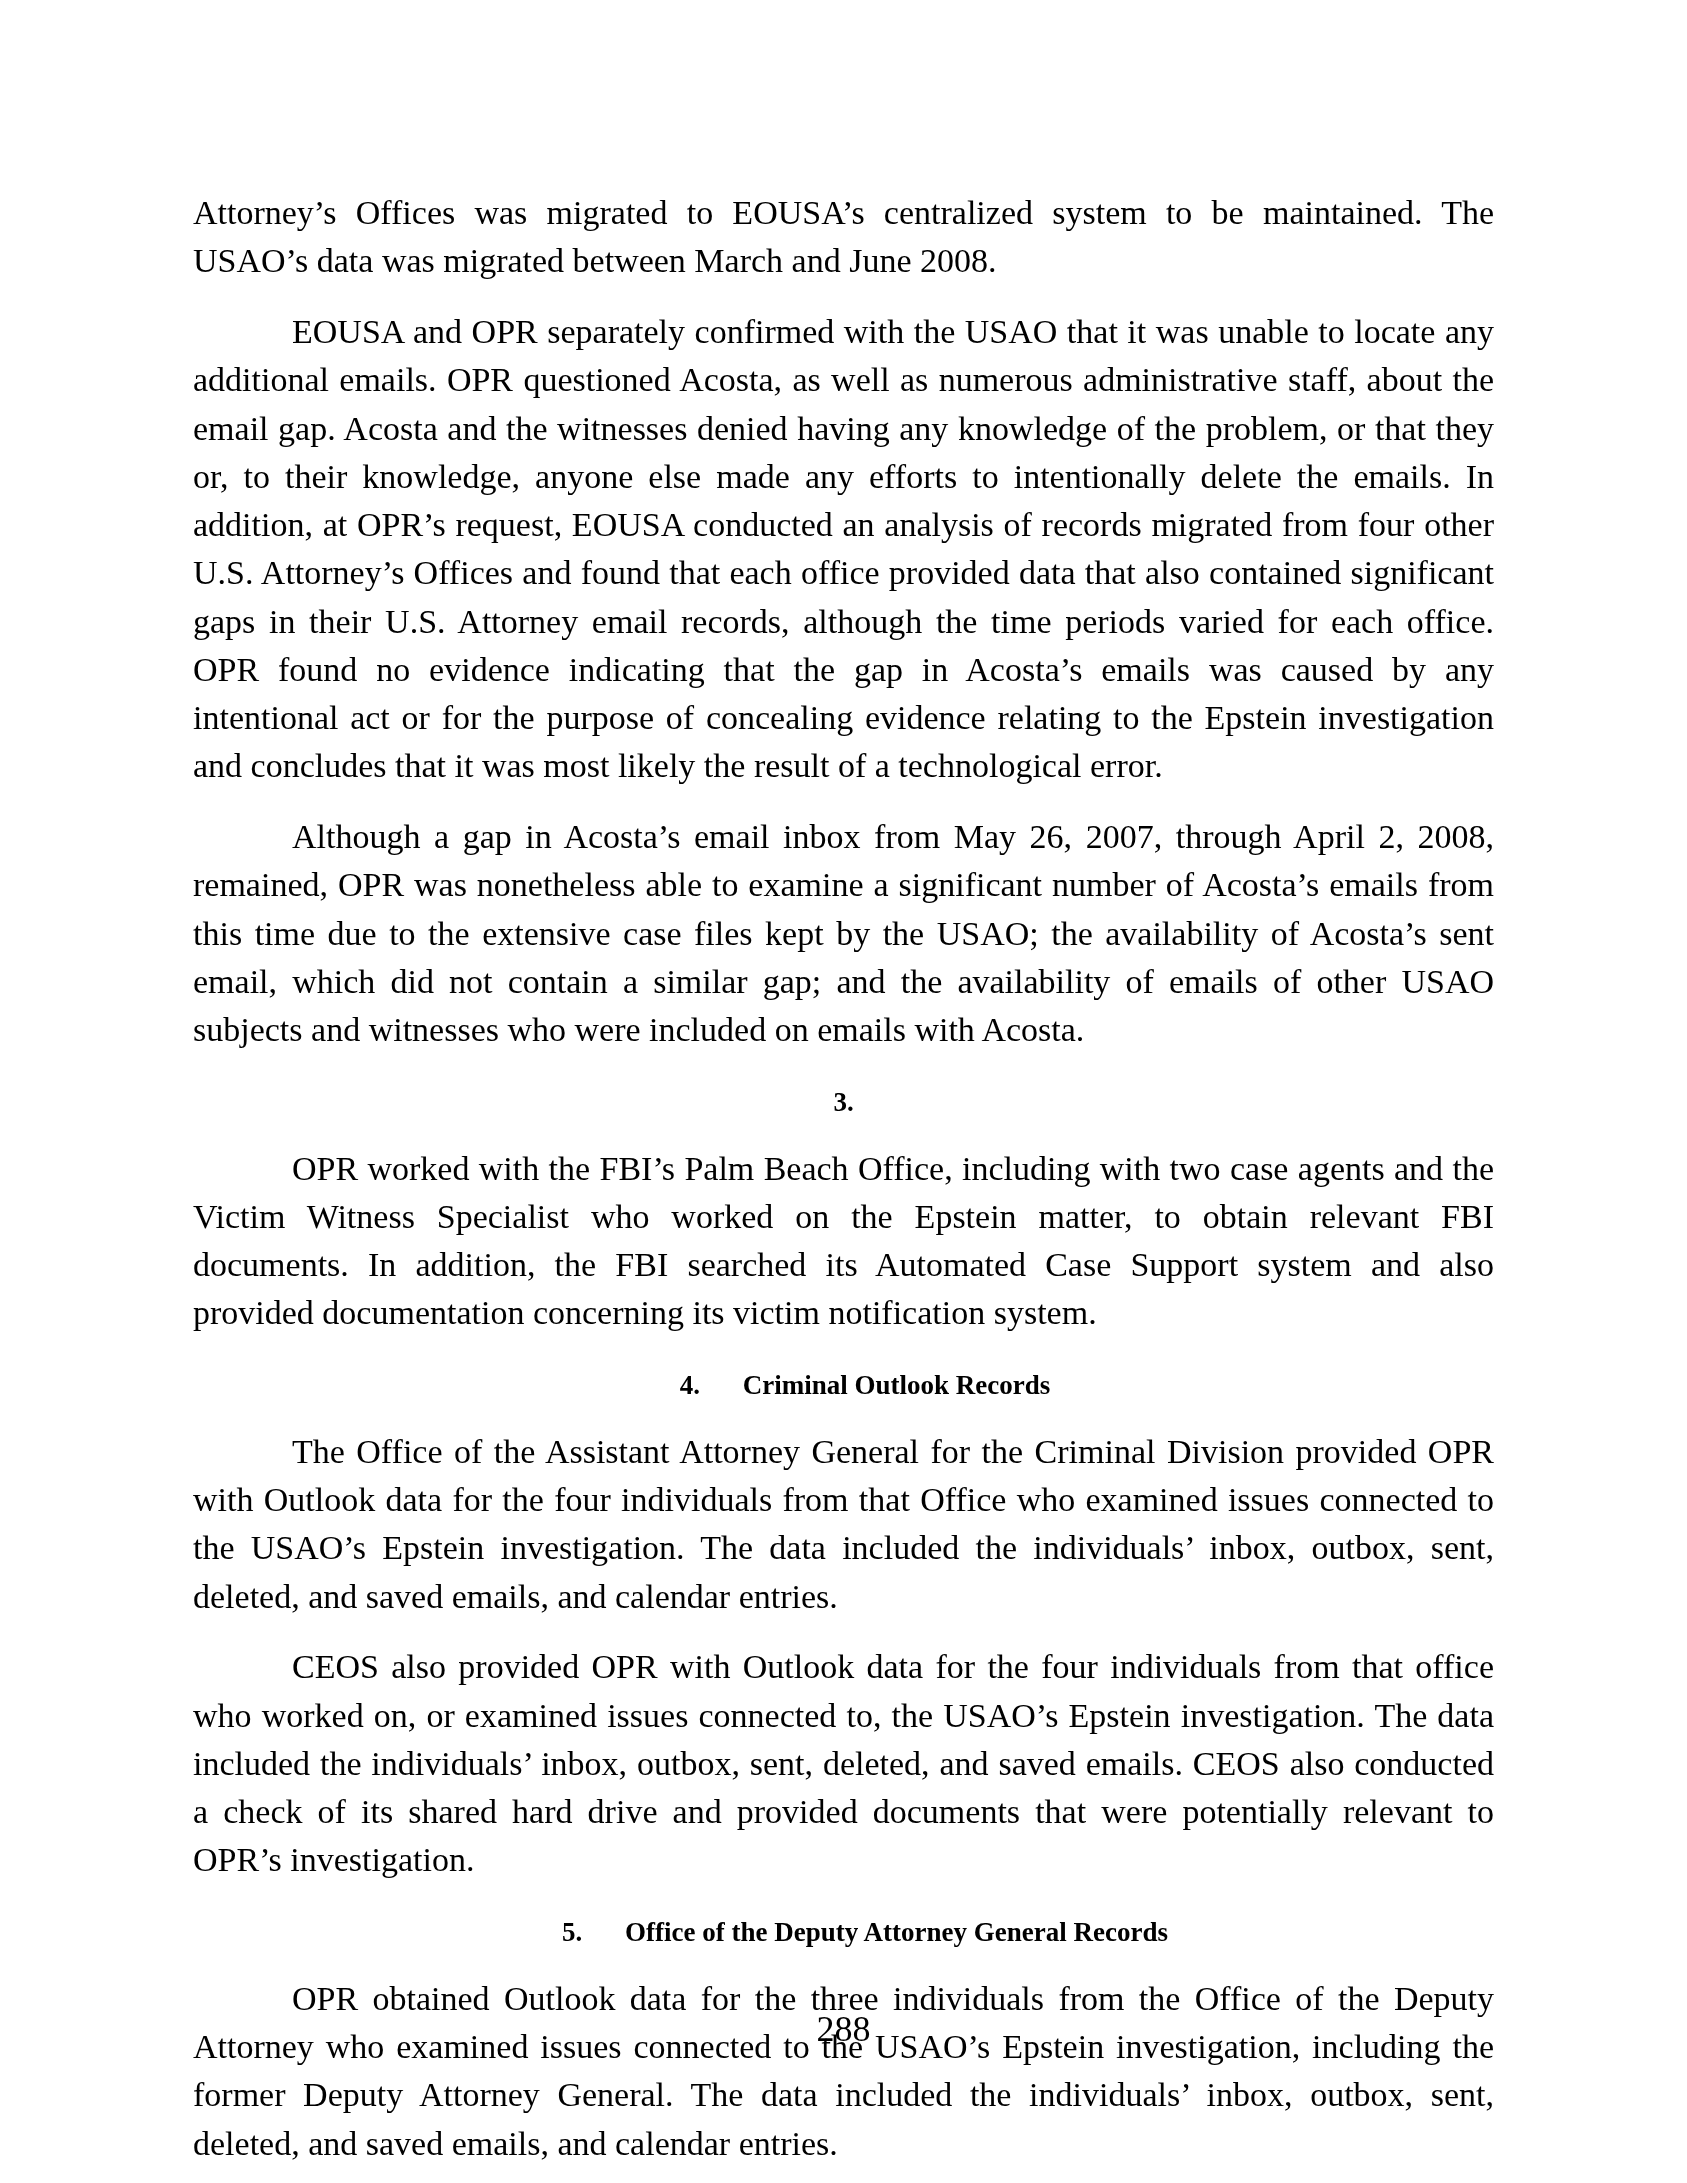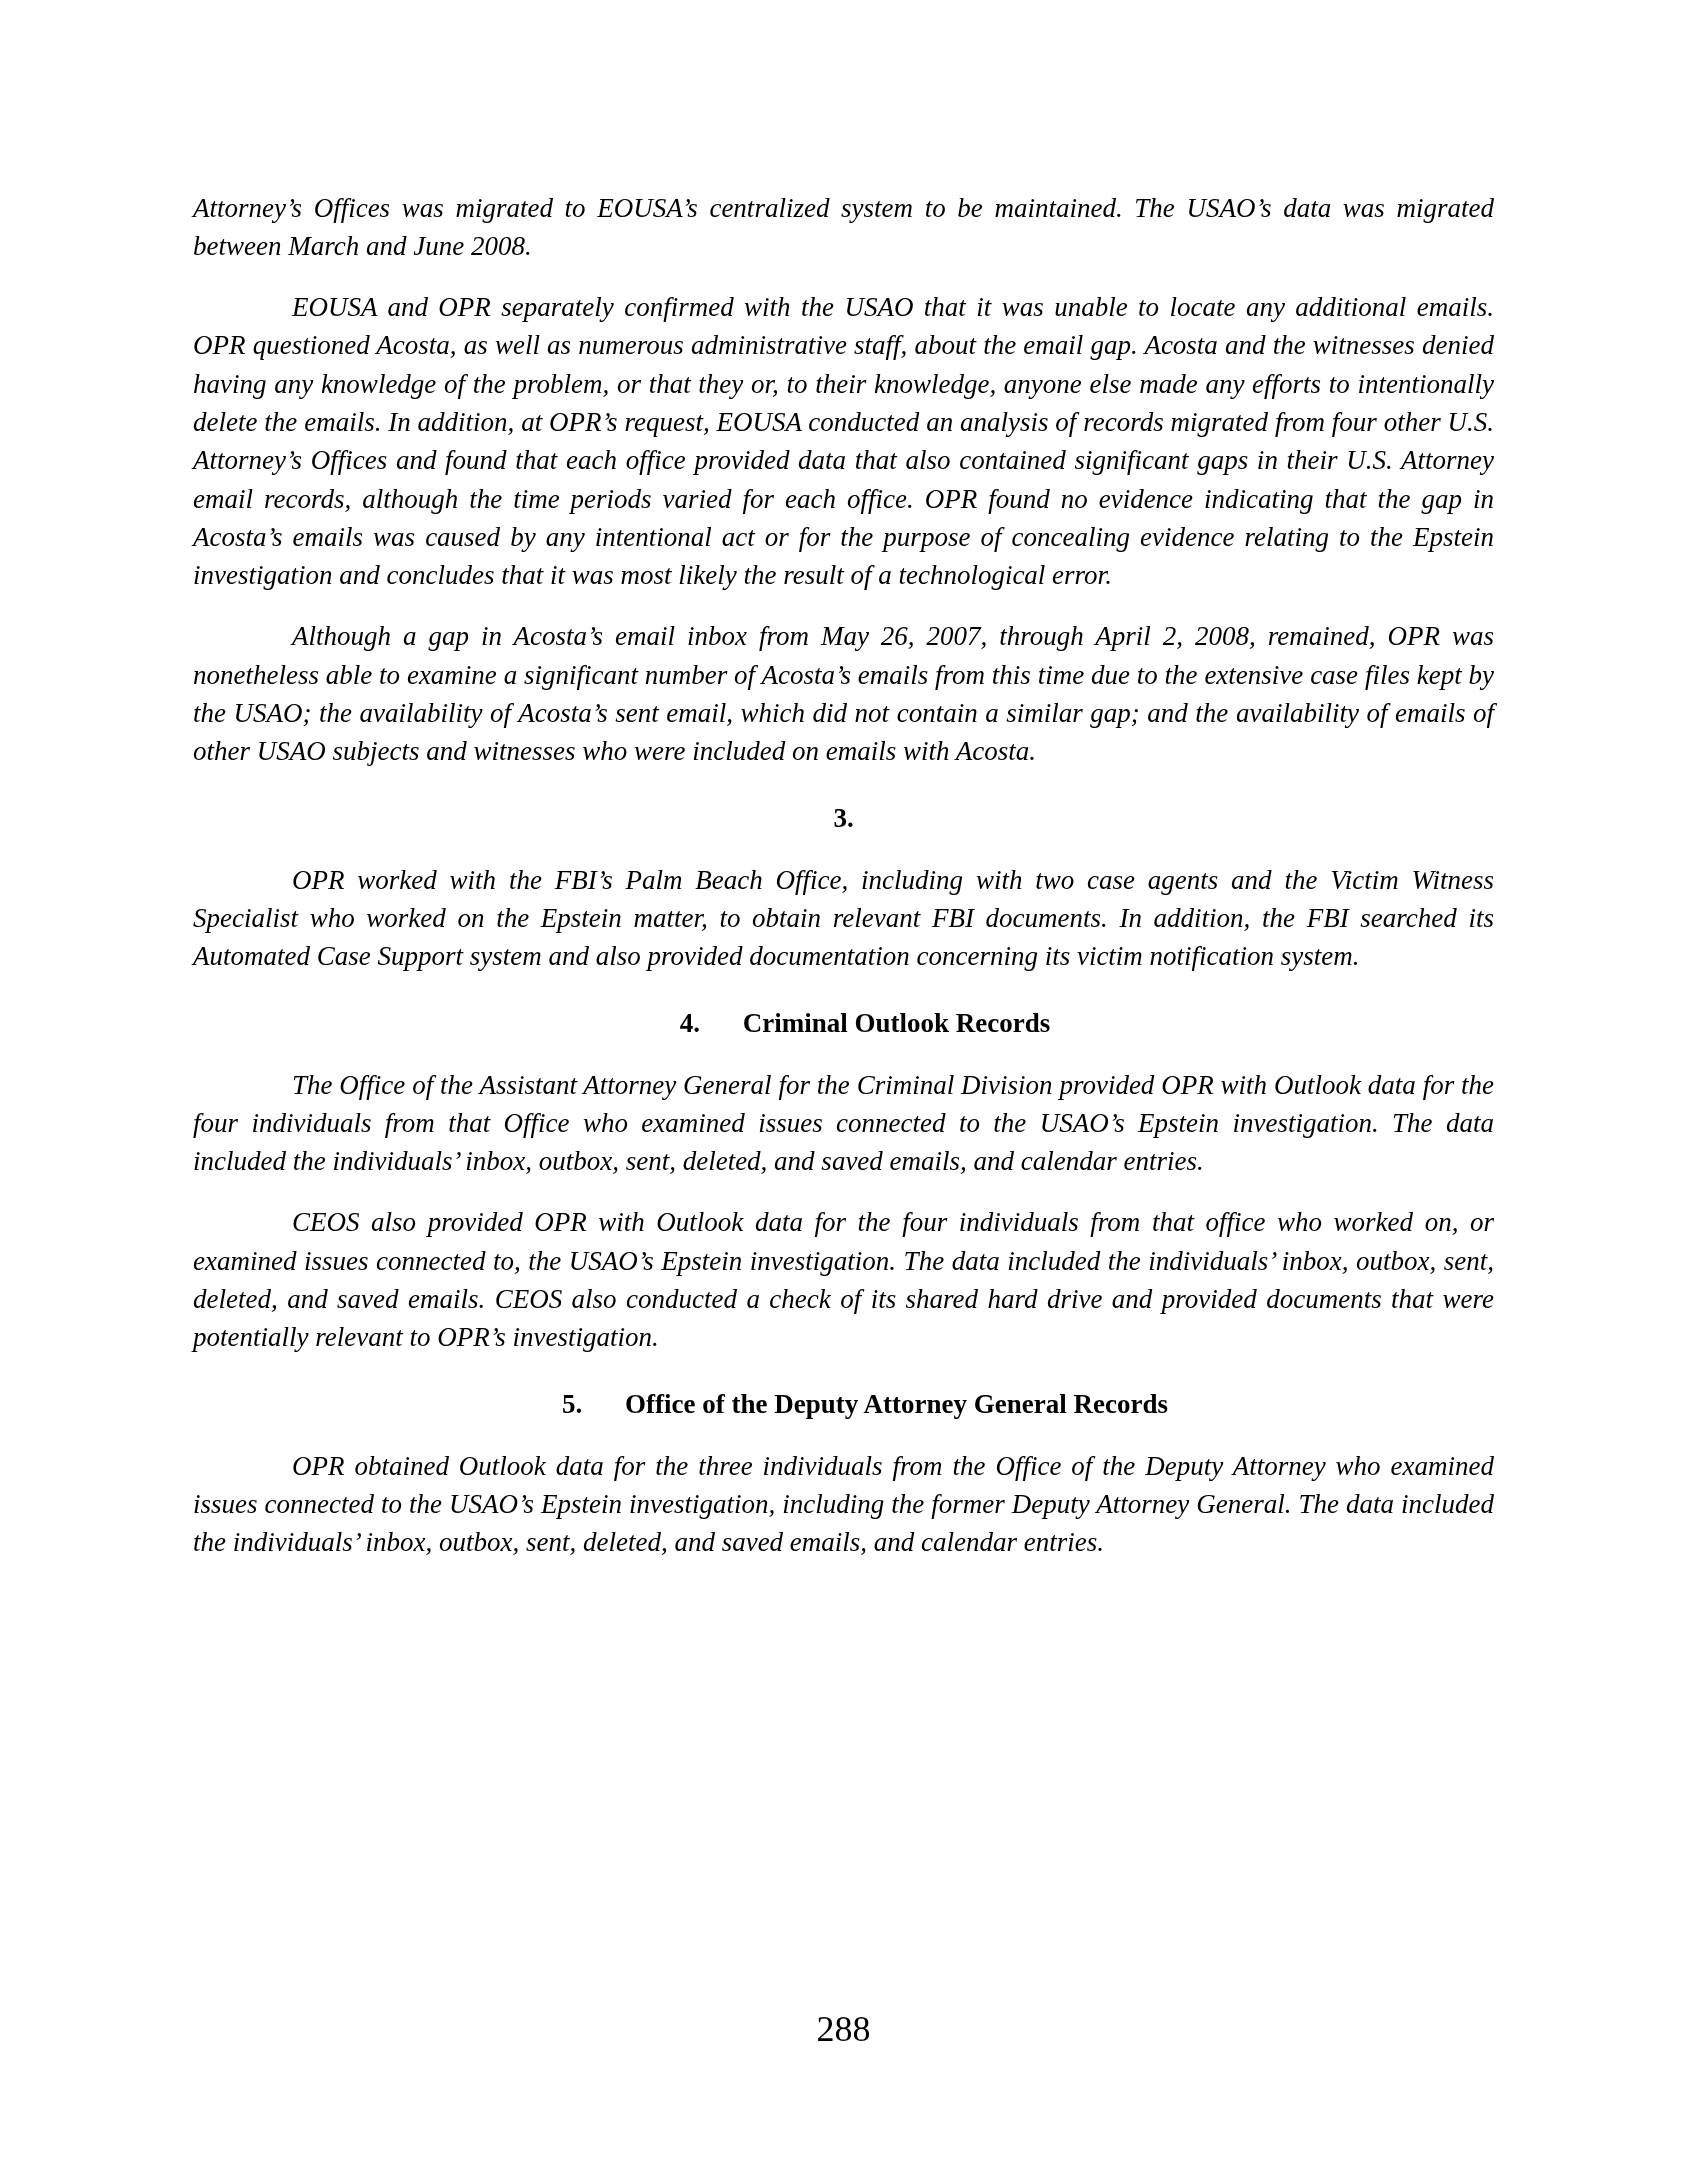--- a/index.html
+++ b/index.html
@@ -16,26 +16,25 @@
     color: #000000;
     box-sizing: border-box;
   }
   .content {
     position: absolute;
     left: 193px;
     top: 189px;
     width: 1301px;
   }
   p.body {
-    font-size: 27px;
+    font-size: 34px;
     line-height: 1.42;
     text-align: justify;
     text-justify: inter-word;
     margin: 0 0 22.5px 0;
-    font-style: italic;
   }
   p.body.indent {
     text-indent: 99px;
   }
   p.body.last {
     margin-bottom: 16px;
   }
   .gap-after {
     margin-bottom: 29px;
   }

